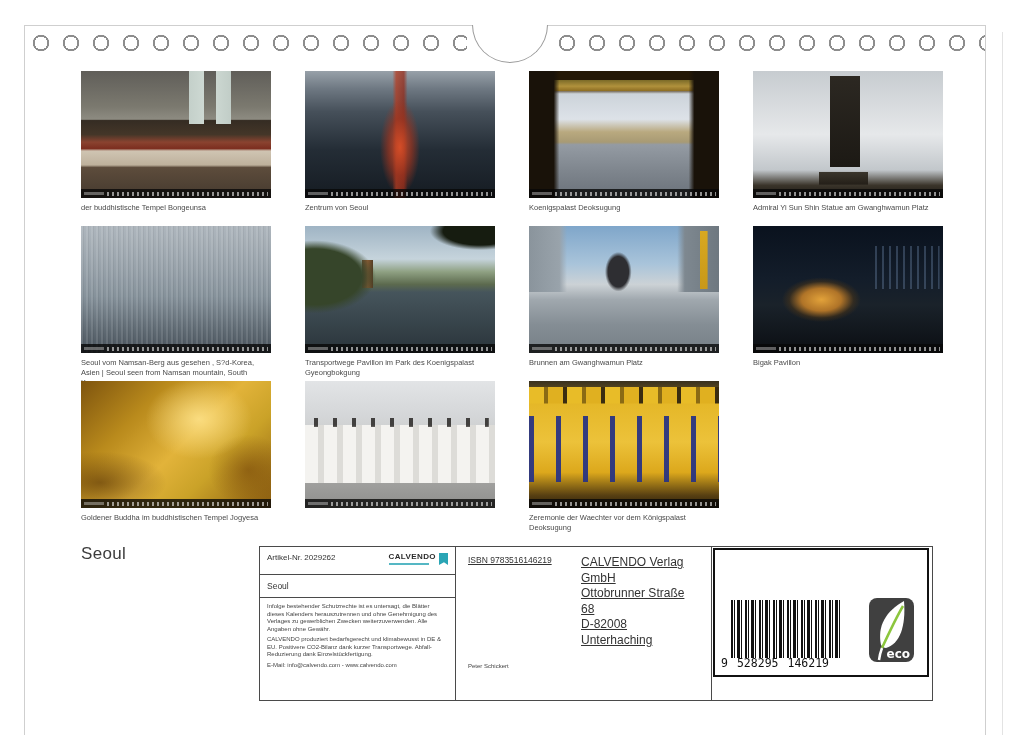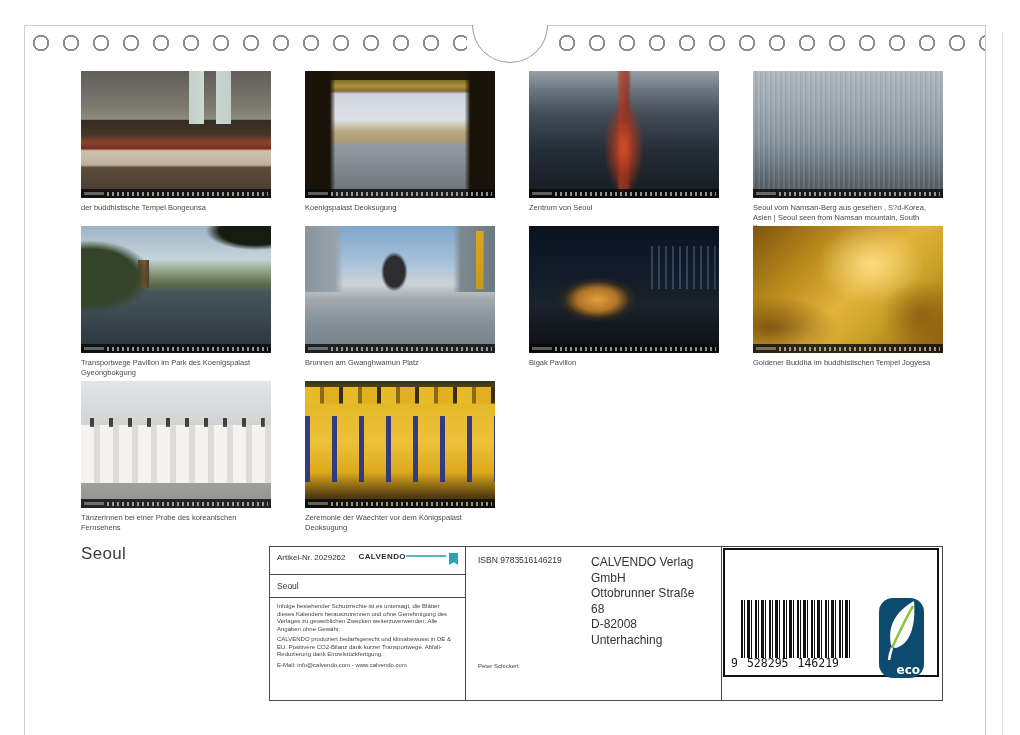--- a/index.html
+++ b/index.html
@@ -108,61 +108,61 @@
     background-position:0 82%,80% 40%,0 0,0 0;background-repeat:no-repeat;}
   .ph12{background-image:
     repeating-linear-gradient(90deg, rgba(42,52,130,0.95) 0 5px, transparent 5px 27px),
     repeating-linear-gradient(90deg, #e8bc28 0 15px, #8a6a14 15px 19px, #e0b020 19px 34px, #3a2c10 34px 38px),
     linear-gradient(180deg, #38301e 0%, #5c4a20 7%, #e4b626 14%, #ecc23a 48%, #dca81c 72%, #584012 90%, #2a1e0a 100%);
     background-size:100% 52%,100% 13%,100% 100%;
     background-position:0 58%,0 5%,0 0;background-repeat:no-repeat;}
   
   .title{position:absolute;left:56px;top:518px;font-size:17px;letter-spacing:0.3px;color:#3c3c3c;}
   .infobox{
-    position:absolute;left:244px;top:520px;width:674px;height:155px;
+    position:absolute;left:234px;top:520px;width:674px;height:155px;
     border:1px solid #4a4a4a;box-sizing:border-box;display:flex;background:#fff;
   }
   .cell-left{width:196px;border-right:1px solid #4a4a4a;box-sizing:border-box;display:flex;flex-direction:column;}
   .row-article{
     height:28px;border-bottom:1px solid #4a4a4a;box-sizing:border-box;
     display:flex;justify-content:space-between;align-items:flex-start;padding:6px 7px 0 7px;
   }
   .article-nr{font-size:8px;color:#333;}
   .cal-logo{display:flex;gap:3px;align-items:flex-start;}
-  .cal-text{display:flex;flex-direction:row;text-align:right;}
+  .cal-text{display:flex;flex-direction:column;text-align:right;}
   .cal-word{font-size:8px;font-weight:bold;letter-spacing:0.4px;color:#2b2b2b;line-height:1;}
   .cal-tag{height:2px;width:40px;background:#2aa5b5;margin-top:1.5px;opacity:0.8;}
   .cal-icon{width:9px;height:12px;background:#2aa5b5;clip-path:polygon(0 0,100% 0,100% 100%,55% 78%,0 100%);}
   .row-title{
     height:23px;border-bottom:1px solid #4a4a4a;box-sizing:border-box;
     display:flex;align-items:center;padding:0 7px;font-size:8.5px;color:#333;
   }
   .legal{padding:5px 7px;font-size:6px;line-height:1.25;color:#444;}
   .legal p{margin:0 0 3px 0;}
   .cell-mid{width:256px;border-right:1px solid #4a4a4a;box-sizing:border-box;padding:8px 12px;}
-  .mid-top{display:flex;justify-content:space-between;}
+  .mid-top{display:flex;justify-content:space-between;text-decoration:underline;}
   .isbn{font-size:8.5px;color:#333;}
   .publisher{font-size:12px;line-height:1.3;color:#333;width:118px;}
   .author{font-size:6px;color:#444;margin-top:14px;}
   .cell-right{flex:1;position:relative;}
   .barcodebox{
     position:absolute;left:1px;top:1px;width:216px;height:129px;
     border:2px solid #111;box-sizing:border-box;background:#fff;
   }
   .bars{
     position:absolute;left:16px;top:50px;width:112px;height:58px;
     background:repeating-linear-gradient(90deg,#111 0 2px,#fff 2px 3px,#111 3px 4px,#fff 4px 6px,#111 6px 9px,#fff 9px 10px,#111 10px 11px,#fff 11px 14px);
   }
   .digits{
     position:absolute;left:6px;top:106px;display:flex;gap:9px;
     font-family:"DejaVu Sans Mono",monospace;font-size:11.5px;color:#111;
   }
   .eco{
-    position:absolute;right:13px;top:48px;width:45px;height:80px;
-    background:#0c4a6e;border-radius:14px;overflow:hidden;
+    position:absolute;right:13px;top:48px;width:45px;height:64px;
+    background:#404040;border-radius:8px;overflow:hidden;
   }
   .eco svg{position:absolute;left:0;top:0;}
   .eco-label{
     position:absolute;right:4px;bottom:2px;color:#fff;font-weight:bold;
     font-size:12px;font-family:"DejaVu Sans",sans-serif;line-height:1;
   }
 </style>
 </head>
 <body>
 
@@ -176,36 +176,45 @@
     <div class="cell">
       <div class="photo ph1">
         <div class="dstrip">
             <span class="dmonth"></span>
             <span class="dcells"></span>
           </div>
       </div>
       <div class="caption">der buddhistische Tempel Bongeunsa</div>
     </div>
     <div class="cell">
+      <div class="photo ph2">
+        <div class="dstrip">
+            <span class="dmonth"></span>
+            <span class="dcells"></span>
+          </div>
+      </div>
+      <div class="caption">Zentrum von Seoul</div>
+    </div>
+    <div class="cell">
       <div class="photo ph3">
         <div class="dstrip">
             <span class="dmonth"></span>
             <span class="dcells"></span>
           </div>
       </div>
       <div class="caption">Koenigspalast Deoksugung</div>
     </div>
     <div class="cell">
-      <div class="photo ph2">
-        <div class="dstrip">
-            <span class="dmonth"></span>
-            <span class="dcells"></span>
-          </div>
-      </div>
-      <div class="caption">Zentrum von Seoul</div>
+      <div class="photo ph4">
+        <div class="dstrip">
+            <span class="dmonth"></span>
+            <span class="dcells"></span>
+          </div>
+      </div>
+      <div class="caption">Admiral Yi Sun Shin Statue am Gwanghwamun Platz</div>
     </div>
     <div class="cell">
       <div class="photo ph5">
         <div class="dstrip">
             <span class="dmonth"></span>
             <span class="dcells"></span>
           </div>
       </div>
       <div class="caption">Seoul vom Namsan-Berg aus gesehen , S?d-Korea, Asien | Seoul seen from Namsan mountain, South Korea,</div>
     </div>
@@ -245,21 +254,20 @@
       </div>
       <div class="caption">Goldener Buddha im buddhistischen Tempel Jogyesa</div>
     </div>
     <div class="cell">
       <div class="photo ph10">
         <div class="dstrip">
             <span class="dmonth"></span>
             <span class="dcells"></span>
           </div>
       </div>
-      <div class="caption">Tänzerinnen bei einer Probe des koreanischen Fernsehens</div>
     </div>
     <div class="cell">
       <div class="photo ph12">
         <div class="dstrip">
             <span class="dmonth"></span>
             <span class="dcells"></span>
           </div>
       </div>
       <div class="caption">Zeremonie der Waechter vor dem Königspalast Deoksugung</div>
     </div>

